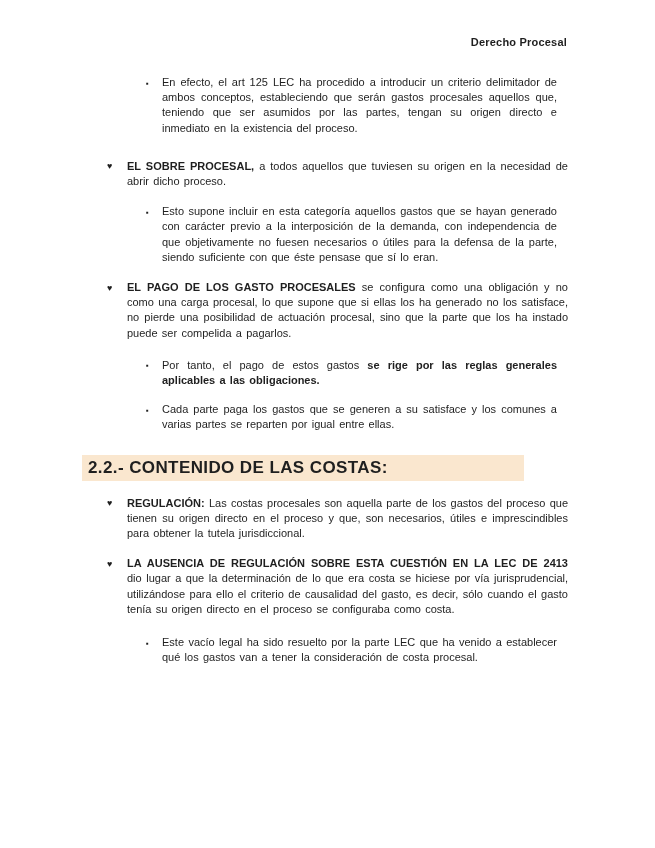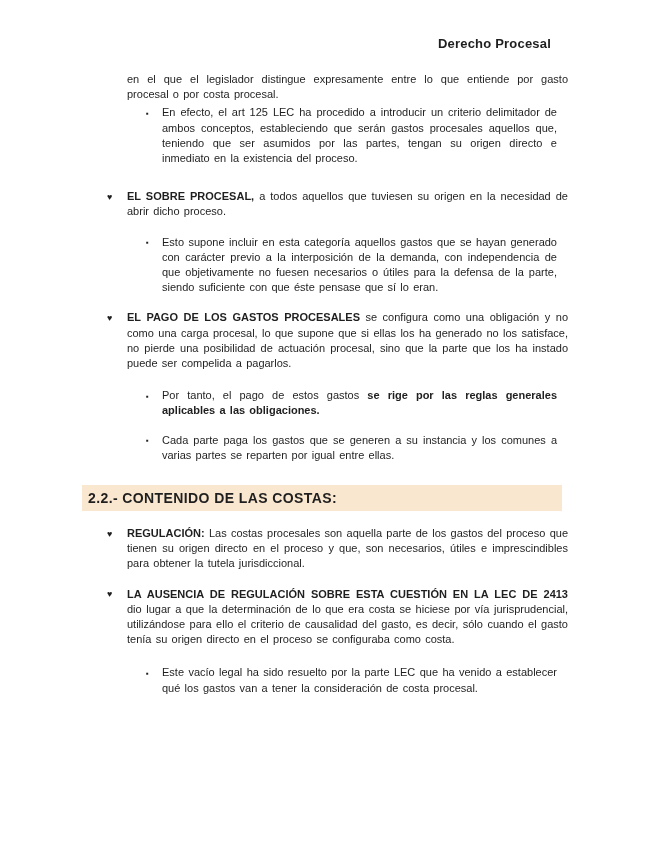--- a/index.html
+++ b/index.html
@@ -12,22 +12,22 @@
     width: 655px;
     height: 848px;
     background: #ffffff;
     font-family: "Liberation Sans", "DejaVu Sans", sans-serif;
     color: #1f1f1f;
     overflow: hidden;
   }
   .header {
     position: absolute;
     top: 36px;
-    right: 104px;
-    font-size: 13px;
+    right: 88px;
+    font-size: 11px;
     font-weight: bold;
     letter-spacing: 0.2px;
   }
   .content {
     position: absolute;
     top: 72px;
     left: 107px;
     width: 461px;
     font-size: 11px;
     line-height: 15.2px;
@@ -60,51 +60,48 @@
   .sub .sbul {
     flex: 0 0 16px;
     font-size: 8px;
     line-height: 15.2px;
     position: relative;
     top: 0.5px;
   }
   .b { font-weight: bold; }
   .heading-bar {
     margin-left: -25px;
-    width: 480px;
+    width: 442px;
     box-sizing: border-box;
     height: 26px;
     line-height: 26px;
     padding-left: 6px;
     background: #fae7cf;
     font-weight: bold;
-    font-size: 14px;
+    font-size: 17px;
     letter-spacing: 0.4px;
     white-space: nowrap;
   }
   .mt3  { margin-top: 3px; }
   .mt14 { margin-top: 14px; }
   .mt15 { margin-top: 15px; }
   .mt17 { margin-top: 17px; }
   .mt18 { margin-top: 18px; }
   .mt22 { margin-top: 22px; }
   .mt23 { margin-top: 23px; }
 </style>
 </head>
 <body>
 
 <div class="page" style="color: rgb(31, 31, 31);">
 
   <div class="header">Derecho Procesal</div>
 
   <div class="content">
 
-    <div class="para">
-      <span>en el que el legislador distingue expresamente entre lo que entiende por gasto procesal o por costa procesal.</span>
-    </div>
 
     <div class="item sub mt3">
       <span class="sbul">▪</span>
       <div class="txt">
         <span>En efecto, el art 125 LEC ha procedido a introducir un criterio delimitador de ambos conceptos, estableciendo que serán gastos procesales aquellos que, teniendo que ser asumidos por las partes, tengan su origen directo e inmediato en la existencia del proceso.</span>
       </div>
     </div>
 
     <div class="item main mt23">
       <span class="mbul">♥</span>
@@ -116,35 +113,35 @@
     <div class="item sub mt15">
       <span class="sbul">▪</span>
       <div class="txt">
         <span>Esto supone incluir en esta categoría aquellos gastos que se hayan generado con carácter previo a la interposición de la demanda, con independencia de que objetivamente no fuesen necesarios o útiles para la defensa de la parte, siendo suficiente con que éste pensase que sí lo eran.</span>
       </div>
     </div>
 
     <div class="item main mt15">
       <span class="mbul">♥</span>
       <div class="txt">
-        <span class="b">EL PAGO DE LOS GASTOS PROCESALES</span><span> se configura como una obligación y no como una carga procesal, lo que supone que si ellas los ha generado no los satisface, no pierde una posibilidad de actuación procesal, sino que la parte que los ha instado puede ser compelida a pagarlos.</span>
+        <span class="b">EL PAGO DE LOS GASTO PROCESALES</span><span> se configura como una obligación y no como una carga procesal, lo que supone que si ellas los ha generado no los satisface, no pierde una posibilidad de actuación procesal, sino que la parte que los ha instado puede ser compelida a pagarlos.</span>
       </div>
     </div>
 
     <div class="item sub mt17">
       <span class="sbul">▪</span>
       <div class="txt">
         <span>Por tanto, el pago de estos gastos </span><span class="b">se rige por las reglas generales aplicables a las obligaciones.</span>
       </div>
     </div>
 
     <div class="item sub mt14">
       <span class="sbul">▪</span>
       <div class="txt">
-        <span>Cada parte paga los gastos que se generen a su instancia y los comunes a varias partes se reparten por igual entre ellas.</span>
+        <span>Cada parte paga los gastos que se generen a su satisface y los comunes a varias partes se reparten por igual entre ellas.</span>
       </div>
     </div>
 
     <div class="heading-bar mt22" style="background-color: rgb(250, 231, 207);">
       <span>2.2.- CONTENIDO DE LAS COSTAS:</span>
     </div>
 
     <div class="item main mt15">
       <span class="mbul">♥</span>
       <div class="txt">

